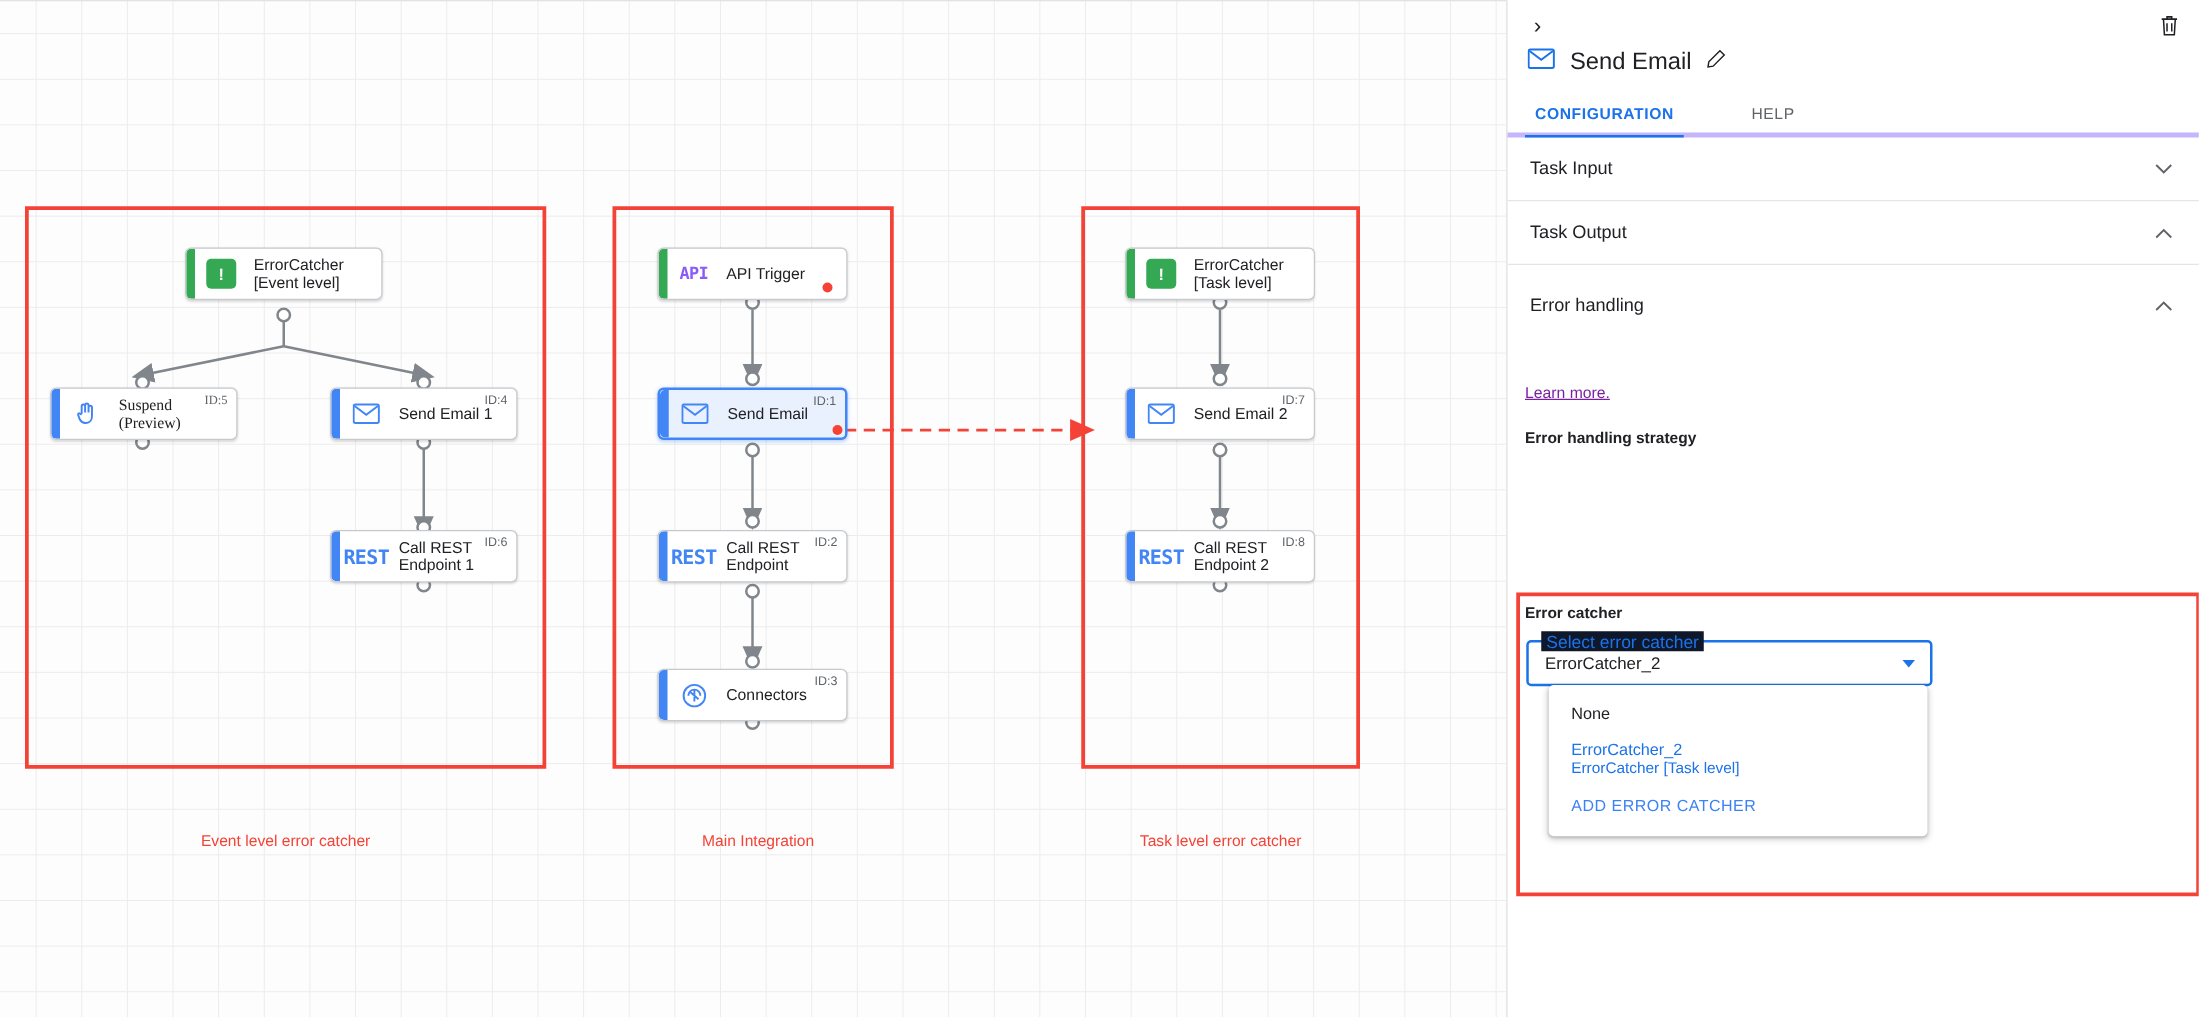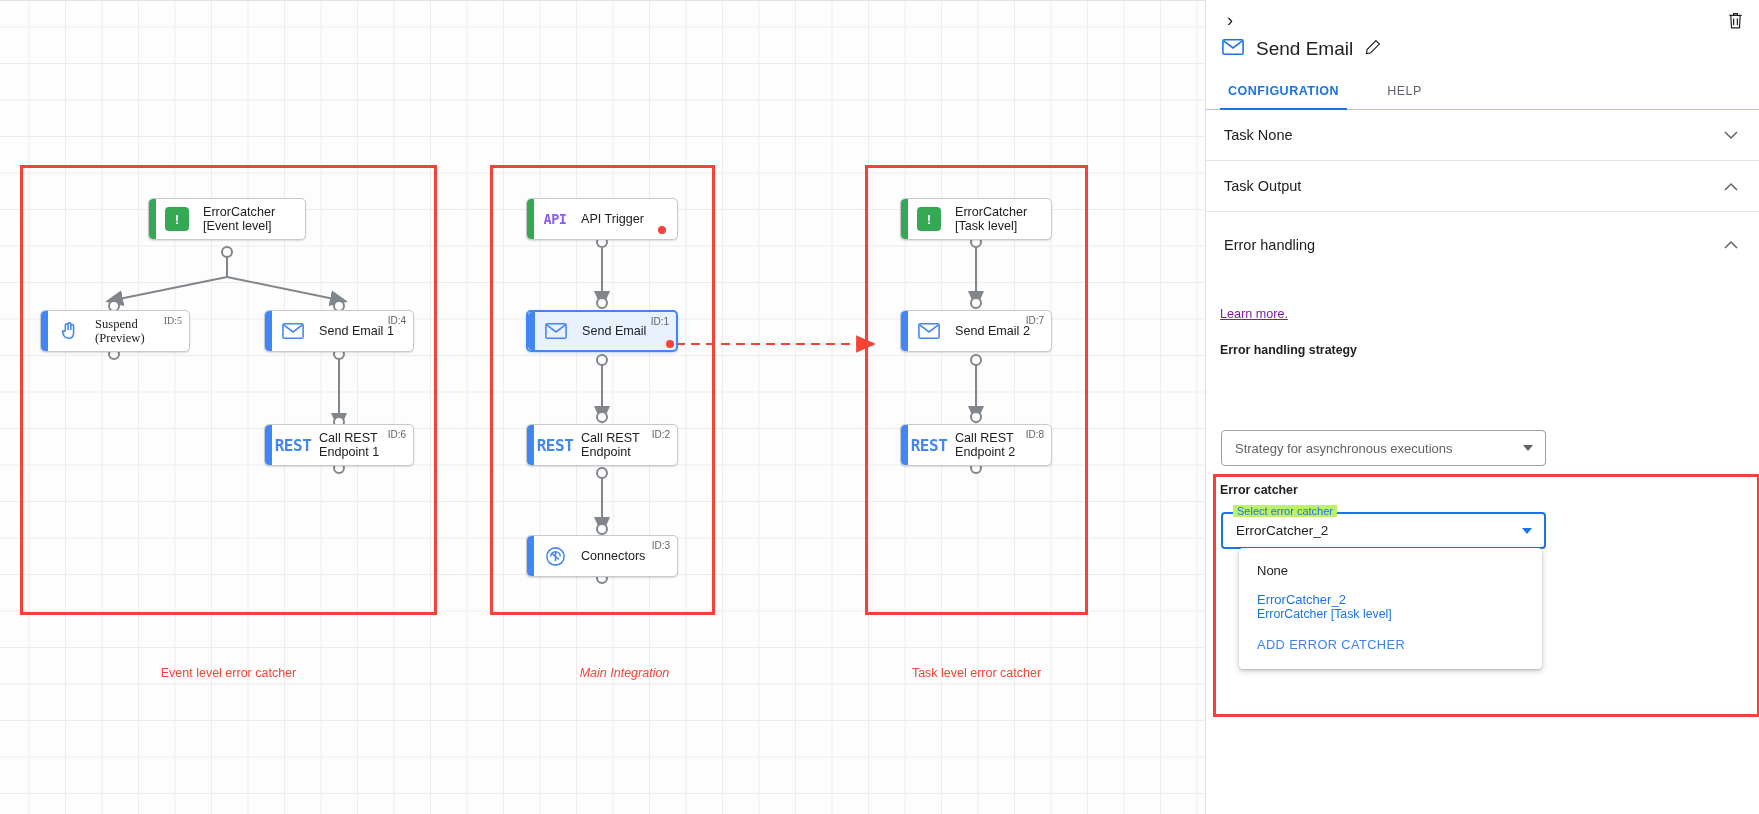--- a/index.html
+++ b/index.html
@@ -122,22 +122,22 @@
   }
   #title-row {
     position:absolute; left:16px; top:38px;
     display:flex; align-items:center; gap:12px;
   }
   #title-row .t {
     font-size:19px; color:#202124;
   }
   .tabs {
     position:absolute; left:0; top:78px; width:554px; height:32px;
-    border-bottom:1px solid #c4b5fd;
-    display:flex; padding-left:14px; gap:32px;
+    border-bottom:4px solid #c4b5fd;
+    display:flex; padding-left:14px; gap:46px;
   }
   .tab {
     font-size:12.5px; letter-spacing:.5px; color:#5f6368;
     padding:6px 8px 0 8px; cursor:pointer; height:32px;
   }
   .tab.active { color:#1a73e8; border-bottom:2px solid #1a73e8; font-weight:bold;}
   .section-hdr {
     position:absolute; left:0; width:554px; height:51px;
     border-bottom:1px solid #e5e5e5;
     display:flex; align-items:center; justify-content:space-between;
@@ -165,22 +165,22 @@
     position:absolute; right:12px;
     width:0;height:0;border-left:5px solid transparent;border-right:5px solid transparent;
     border-top:6px solid #5f6368;
   }
   .select.focused {
     border:2px solid #1a73e8; color:#202124;
   }
   .select.focused .caret { border-top-color:#1a73e8; }
   .float-label {
     position:absolute;
-    background:#bef264;
-    font-size:11px;
+    background:#0f172a;
+    font-size:14px;
     color:#1a73e8;
     padding:0 4px;
   }
 
   .menu {
     position:absolute;
     background:#fff;
     border-radius:4px;
     box-shadow:0 2px 6px rgba(0,0,0,.22), 0 1px 2px rgba(0,0,0,.14);
     padding:8px 0;
@@ -204,21 +204,21 @@
 <div id="app">
 
   <div id="canvas">
     <div id="canvas-edge-top"></div>
 
     <div class="group-box" style="left:20px; top:165px; width:417px; height:450px;"></div>
     <div class="group-box" style="left:490px; top:165px; width:225px; height:450px;"></div>
     <div class="group-box" style="left:865px; top:165px; width:223px; height:450px;"></div>
 
     <div class="group-label" style="left:20px; top:666px; width:417px;">Event level error catcher</div>
-    <div class="group-label" style="left:512px; top:666px; width:225px;font-style:italic;">Main Integration</div>
+    <div class="group-label" style="left:494px; top:666px; width:225px;">Main Integration</div>
     <div class="group-label" style="left:865px; top:666px; width:223px;">Task level error catcher</div>
 
     <svg class="edges">
       <defs>
         <marker id="arrow" markerWidth="9" markerHeight="9" refX="4.5" refY="4" orient="auto">
           <path d="M0,0 L9,4 L0,8 z" fill="#80868b"></path>
         </marker>
         <marker id="arrowred" markerWidth="9" markerHeight="9" refX="4.5" refY="4" orient="auto">
           <path d="M0,0 L9,4 L0,8 z" fill="#f44336"></path>
         </marker>
@@ -407,21 +407,21 @@
         </svg>
       </span>
     </div>
 
     <div class="tabs">
       <div class="tab active">CONFIGURATION</div>
       <div class="tab">HELP</div>
     </div>
 
     <div class="section-hdr" style="top:110px;">
-      <span class="st">Task None</span>
+      <span class="st">Task Input</span>
       <span class="chev">
         <svg width="14" height="9" viewBox="0 0 14 9" fill="none" stroke="#5f6368" stroke-width="1.5">
             <path d="M1 1l6 6 6-6"></path>
           </svg>
       </span>
     </div>
 
     <div class="section-hdr" style="top:161px;">
       <span class="st">Task Output</span>
       <span class="chev">
@@ -438,24 +438,20 @@
             <path d="M1 8l6-6 6 6"></path>
           </svg>
       </span>
     </div>
 
     <div class="lnk" style="position:absolute; left:14px; top:307px;">Learn more.</div>
 
     <div class="fieldlabel" style="position:absolute; left:14px; top:343px;">Error handling strategy</div>
 
 
-    <div class="select" style="left:15px; top:430px; width:325px;">
-      <span>Strategy for asynchronous executions</span>
-      <span class="caret"></span>
-    </div>
 
     <div id="redbox-errorcatcher" style="left:7px; top:474px; width:547px; height:243px;"></div>
 
     <div class="fieldlabel" style="position:absolute; left:14px; top:483px;">Error catcher</div>
 
     <div class="select focused" style="left:15px; top:512px; width:325px; height:37px;">
       <span style="font-size:13.5px;">ErrorCatcher_2</span>
       <span class="caret"></span>
     </div>
     <div class="float-label" style="left:27px; top:505px;">Select error catcher</div>

